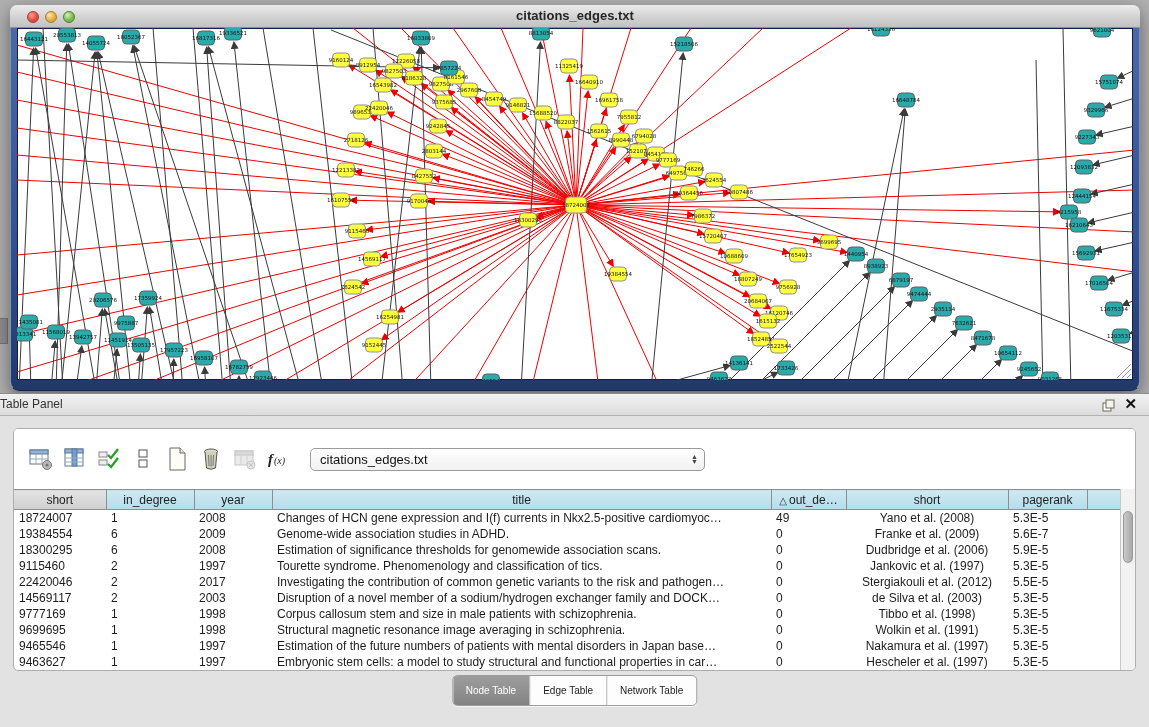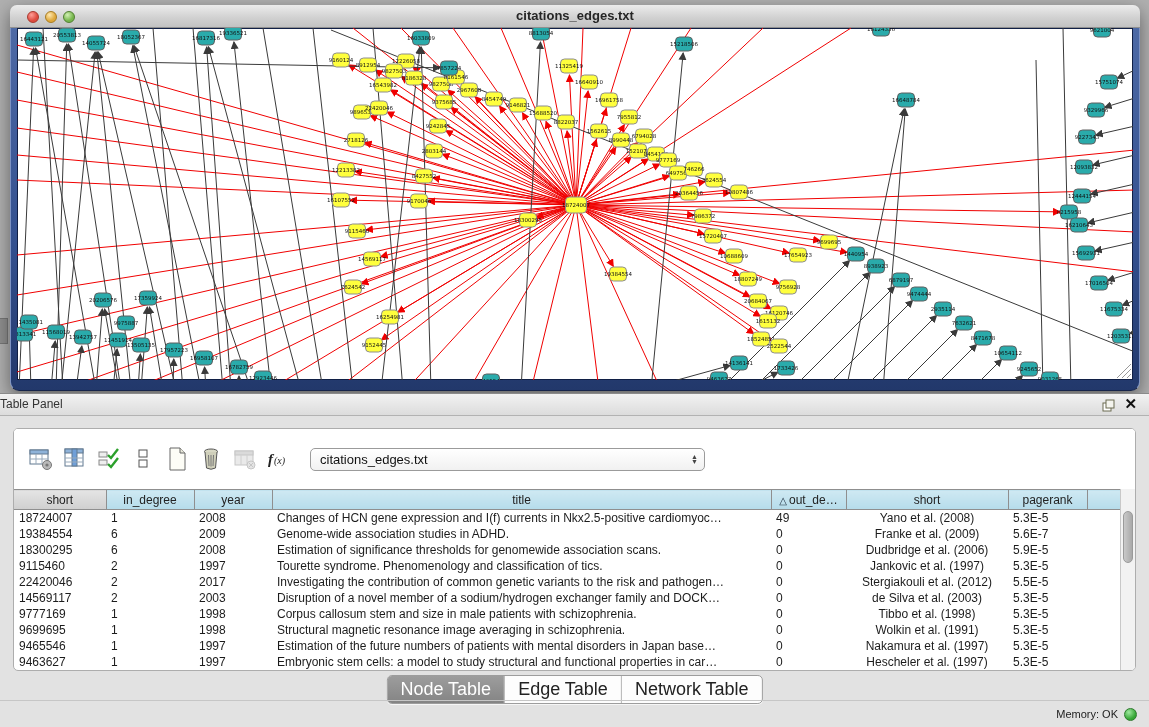--- a/index.html
+++ b/index.html
@@ -56,21 +56,21 @@
   .sort-tri { font-size:10px; color:#234; margin-right:2px; }
   #vscroll { position:absolute; right:0; top:60px; bottom:0; width:15px;
     background:#f2f2f2; border-left:1px solid #c8c8c8; }
   #vscroll .thumb { position:absolute; left:2px; top:22px; width:10px; height:52px; border-radius:6px;
     background:linear-gradient(90deg,#c9c9c9,#a9a9a9); border:1px solid #9a9a9a; }
 
   
   #table-tabs { position:absolute; left:50%; transform:translateX(-50%); top:281px; display:flex;
     border:1px solid #9d9d9d; border-radius:5px; overflow:hidden; background:#fdfdfd;
     box-shadow:0 1px 0 rgba(255,255,255,.7); }
-  .tab { font-size:18px; padding:3px 13px; color:#222; border-right:1px solid #b5b5b5; cursor:pointer; }
+  .tab { font-size:10px; padding:9px 13px; color:#222; border-right:1px solid #b5b5b5; cursor:pointer; }
   .tab:last-child { border-right:none; }
   .tab.active { background:linear-gradient(#9d9d9d,#848484); color:#fff; }
 
   
   #status-bar { position:absolute; left:0; bottom:0; width:100%; height:27px;
     border-top:1px solid #c6c6c6; display:flex; align-items:center; justify-content:flex-end; padding-right:12px; }
   #memory-label { font-size:11px; color:#222; }
   #memory-dot { width:13px; height:13px; border-radius:50%; margin-left:6px;
     background:radial-gradient(circle at 35% 30%,#9fe89f,#35a635 65%); border:1px solid #2d7a2d; }
 
@@ -916,17 +916,13 @@
         <div class="thumb"></div>
       </div>
   </div>
 
   <div id="table-tabs">
       <div class="tab active">Node Table</div>
       <div class="tab">Edge Table</div>
       <div class="tab">Network Table</div>
     </div>
 
-  <div id="status-bar">
-    <span id="memory-label">Memory: OK</span>
-    <span id="memory-dot"></span>
-  </div>
 </div>
 
 </body></html>

